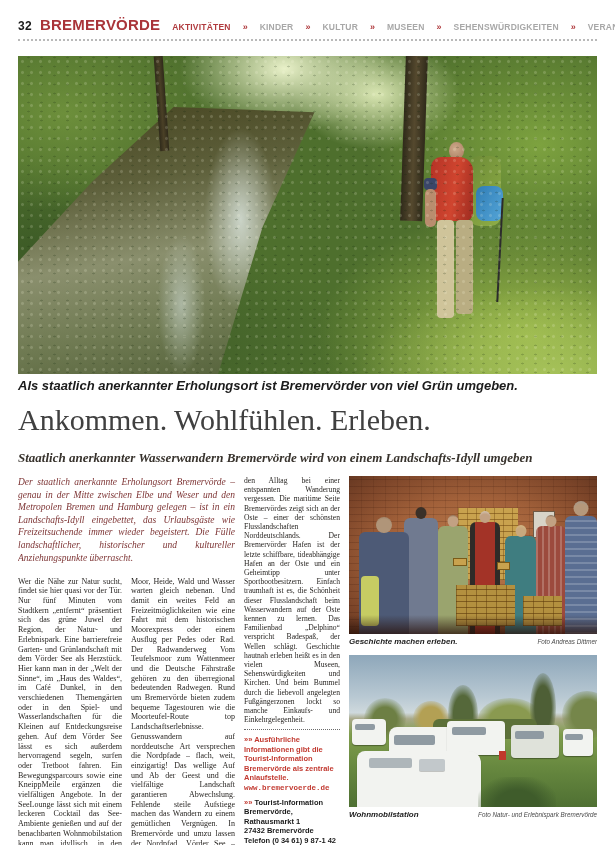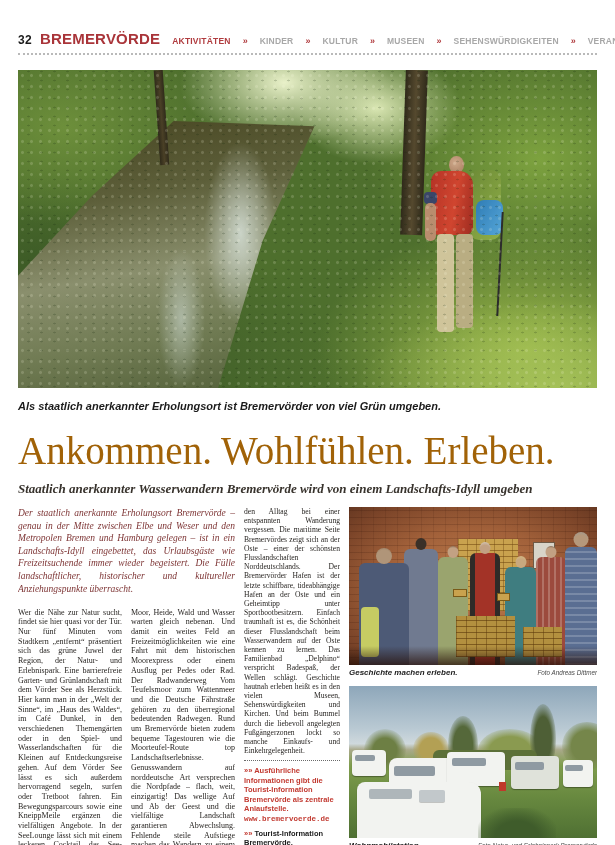--- a/index.html
+++ b/index.html
@@ -1,19 +1,19 @@
 <!DOCTYPE html>
 <html lang="de"><head>
 <meta charset="utf-8">
 <style>
   * { margin:0; padding:0; box-sizing:border-box; }
   html,body { background:#ffffff; }
   body { width:615px; height:845px; position:relative; overflow:hidden;
          font-family:"Liberation Sans", sans-serif; color:#221f1c; }
-  .page { width:615px; height:845px; padding:30px 18px 0 18px; overflow:hidden; }
+  .page { width:615px; height:845px; padding:16px 18px 0 18px; overflow:hidden; }
 
   
   .masthead { display:flex; align-items:baseline; height:16px; }
   .pagenum { font-size:12px; font-weight:bold; color:#1a1a1a; letter-spacing:.3px; }
   .brand { font-size:15px; font-weight:bold; color:#a93439; margin-left:8px; letter-spacing:.2px; }
   .catnav { margin-left:12px; display:flex; align-items:baseline; gap:12px; white-space:nowrap; }
   .nav-item { font-size:8.5px; font-weight:bold; color:#a8a8a8; letter-spacing:.2px; cursor:pointer; }
   .nav-item.active { color:#b03b3e; }
   .nav-sep { font-size:9px; font-weight:bold; color:#b03b3e; }
   .dotted-rule { border-top:2px dotted #b9b9b9; margin-top:7px; }
@@ -57,25 +57,25 @@
   .h-band { left:1px; top:36px; width:13px; height:12px; border-radius:4px; background:#3a4668; }
   .h-arm { left:2px; top:47px; width:11px; height:38px; border-radius:5px; background:#b98d6e; }
   .h-pack { left:46px; top:14px; width:32px; height:70px; border-radius:10px;
     background:linear-gradient(120deg,#6c8a36,#8fae47); }
   .h-pouch { left:53px; top:44px; width:27px; height:35px; border-radius:8px;
     background:linear-gradient(120deg,#2f7cb5,#55a6d8); }
   .h-leg1 { left:14px; top:78px; width:17px; height:98px; border-radius:4px; background:#cfc49a; }
   .h-leg2 { left:33px; top:78px; width:17px; height:94px; border-radius:4px; background:#b9ad82; }
   .h-pole { left:76px; top:56px; width:2px; height:104px; background:#2c2c2c; transform:rotate(3deg); }
 
-  .hero-caption { margin-top:12px; font-size:11px; font-weight:bold; font-style:italic; color:#1b1b1b; }
-
-  
-  .headline { margin-top:17px; font-family:"Liberation Serif", serif; font-weight:normal;
-    font-size:39px; line-height:44px; color:#a16207; white-space:nowrap; letter-spacing:0; }
+  .hero-caption { margin-top:4px; font-size:13px; font-weight:bold; font-style:italic; color:#1b1b1b; }
+
+  
+  .headline { margin-top:5px; font-family:"Liberation Serif", serif; font-weight:normal;
+    font-size:30px; line-height:44px; color:#404040; white-space:nowrap; letter-spacing:0; }
   .subheadline { margin-top:8px; font-family:"Liberation Serif", serif; font-style:italic;
     font-size:13px; color:#38332d; }
 
   
   .article-grid { margin-top:10px; display:grid; grid-template-columns:104px 104px 96px 1fr;
     column-gap:9px; height:379px; overflow:hidden; }
   .lead { grid-column:1 / 3; grid-row:1; font-family:"Liberation Serif", serif; font-style:italic;
     font-size:9.5px; line-height:12.6px; color:#7d3434; margin-bottom:7px; text-align:justify; }
   .bodycol { font-family:"Liberation Serif", serif; font-size:8px; line-height:9.7px;
     text-align:justify; hyphens:auto; -webkit-hyphens:auto; color:#221f1c; overflow:hidden; }

